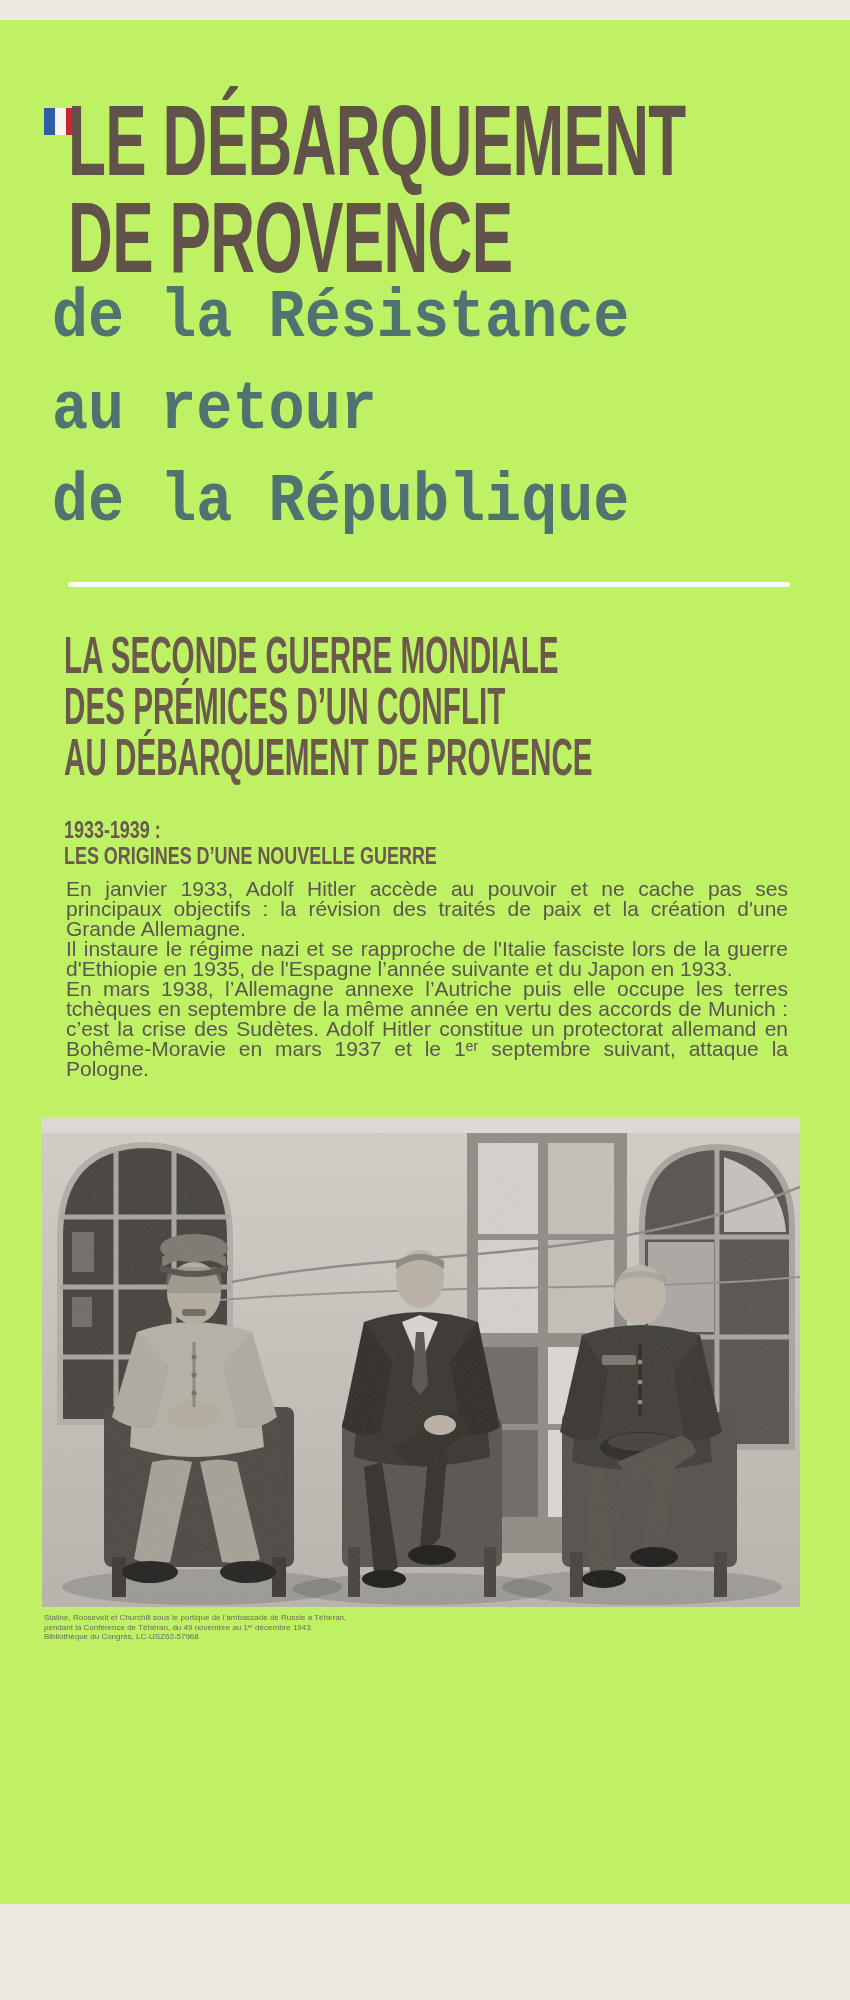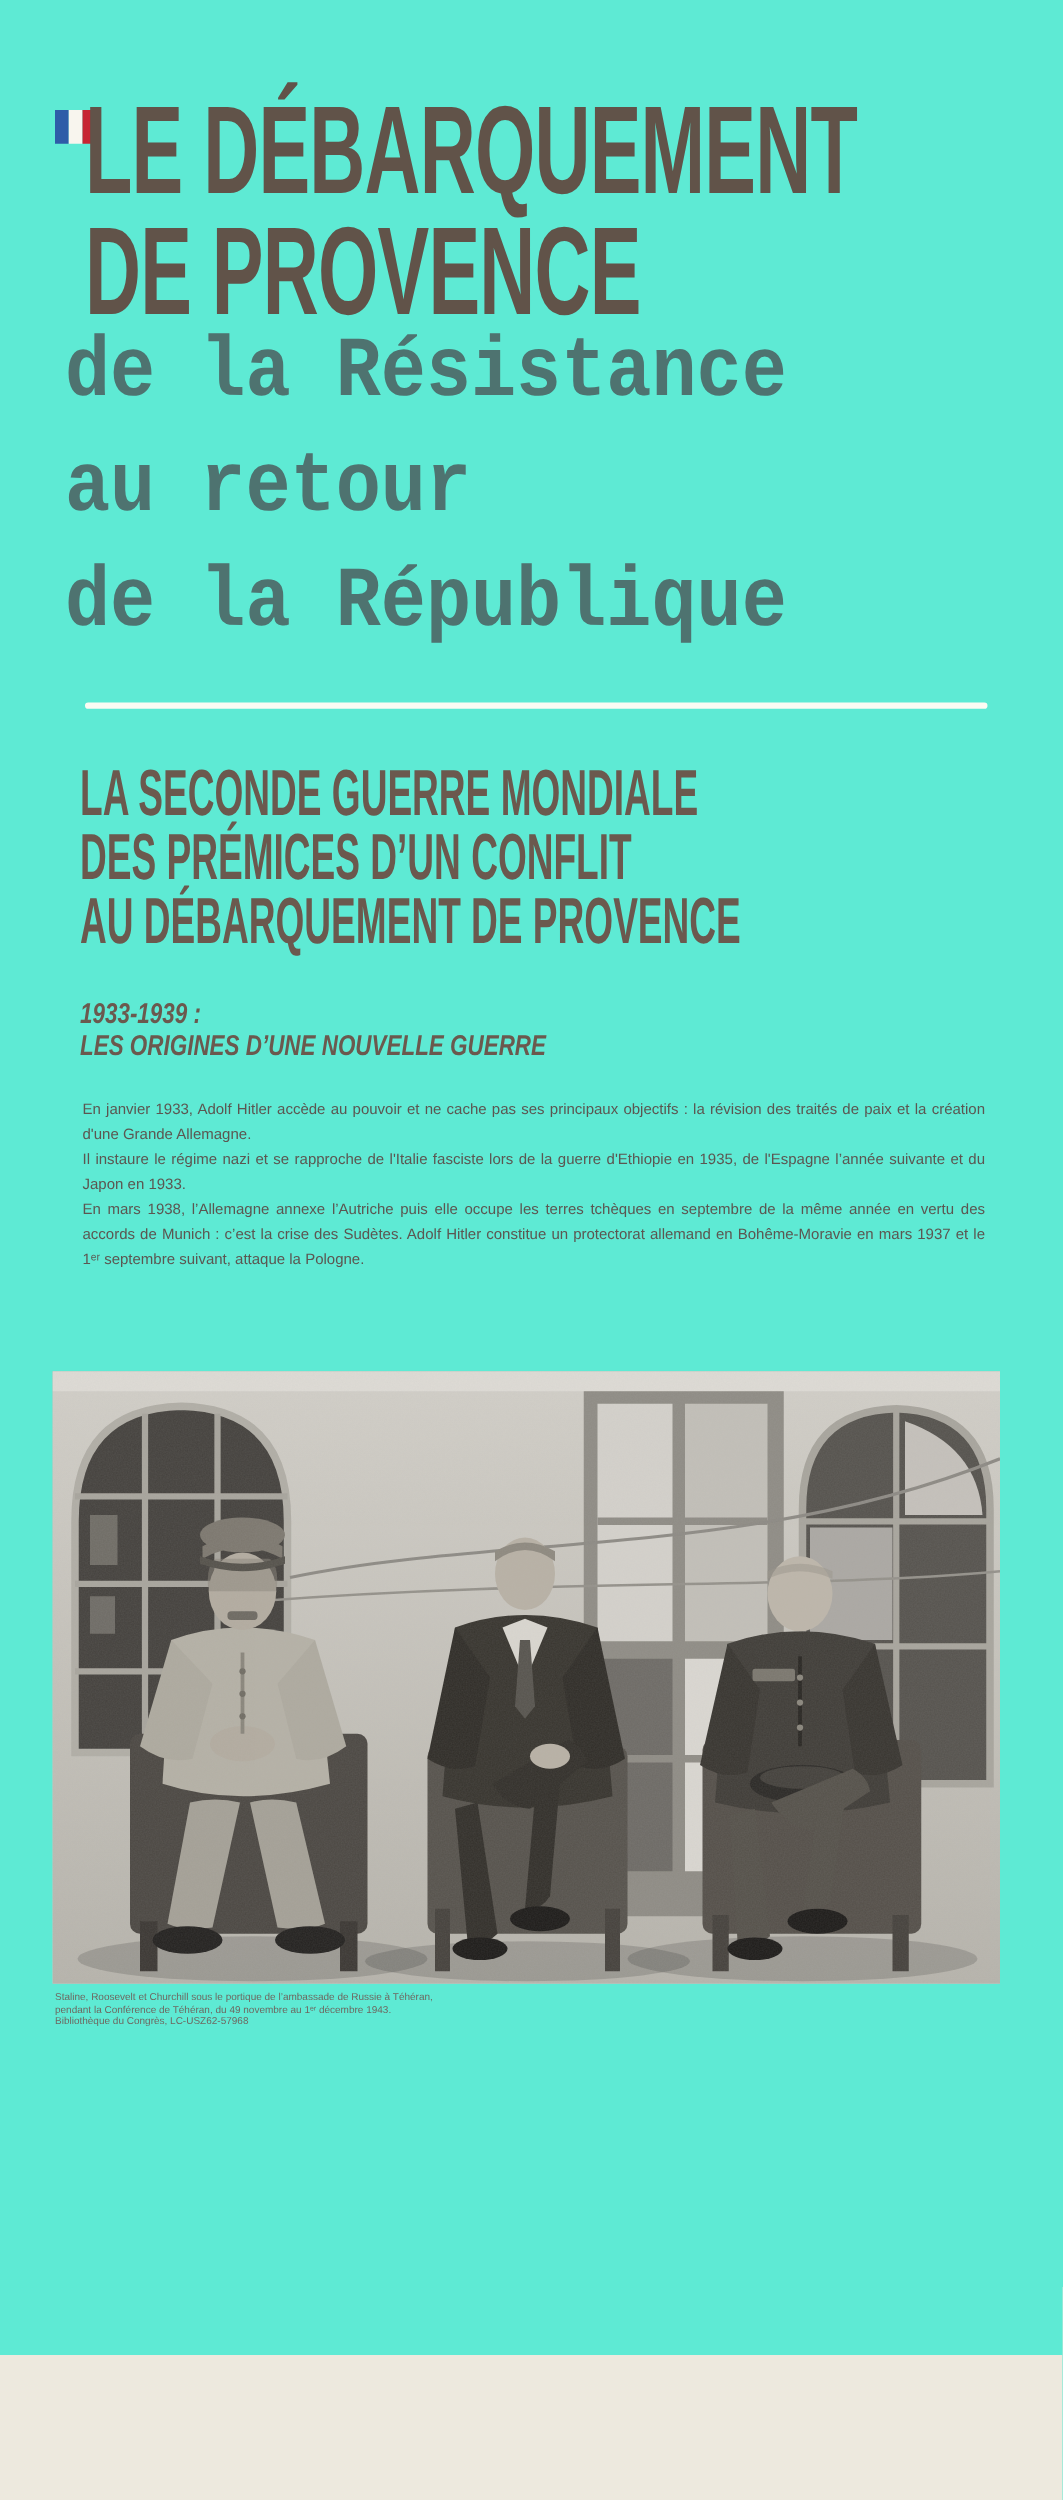--- a/index.html
+++ b/index.html
@@ -2,21 +2,21 @@
 <html><head>
 <meta charset="utf-8">
 <style>
   html,body{margin:0;padding:0;}
   body{
     width:850px;height:2000px;
     background:#EDE9DE;
     font-family:"Liberation Sans", sans-serif;
     overflow:hidden;
   }
-  .poster{position:relative;width:850px;height:1884px;background:#5eead4;}
+  .poster{position:relative;width:850px;height:1884px;background:#bef264;margin-top:20px;}
 
   
   .flag{position:absolute;left:44px;top:88px;width:33px;height:27px;display:flex;
         box-shadow:0 0 0 0 transparent;}
   .flag .b{flex:1;}
 
   
   .title{position:absolute;left:68px;top:72px;color:#615349;
          font-weight:bold;font-size:100px;line-height:97px;letter-spacing:-1px;}
   .title .line{display:inline-block;transform:scaleX(.62);transform-origin:0 50%;white-space:nowrap;}
@@ -29,25 +29,25 @@
 
   .divider{position:absolute;left:68px;top:562px;width:722px;height:5px;
            background:#FCFBF3;border-radius:3px;}
 
   
   .h2{position:absolute;left:64px;top:610px;color:#6B594E;
       font-weight:bold;font-size:52px;line-height:51px;}
   .h2 .line{display:block;transform:scaleX(.57);transform-origin:0 50%;white-space:nowrap;}
 
   .h3{position:absolute;left:64px;top:797px;color:#6B594E;
-      font-weight:bold;font-size:23px;line-height:26px;font-style:italic;}
+      font-weight:bold;font-size:23px;line-height:26px;}
   .h3 .line{display:block;transform:scaleX(.78);transform-origin:0 50%;white-space:nowrap;}
 
-  .bodytext{position:absolute;left:66px;top:877px;width:722px;color:#5C5651;
-            font-size:12px;line-height:20px;text-align:justify;}
+  .bodytext{position:absolute;left:66px;top:859px;width:722px;color:#5C5651;
+            font-size:21px;line-height:20px;text-align:justify;}
   .bodytext p{margin:0;}
 
   figure{margin:0;}
   .photo{position:absolute;left:42px;top:1097px;width:758px;height:490px;
          background:#c6c3bc;overflow:hidden;}
   .photo svg{display:block;}
 
   .caption{position:absolute;left:44px;top:1593px;color:#6E6861;
            font-size:8px;line-height:9.5px;}
   .caption div{white-space:nowrap;}

